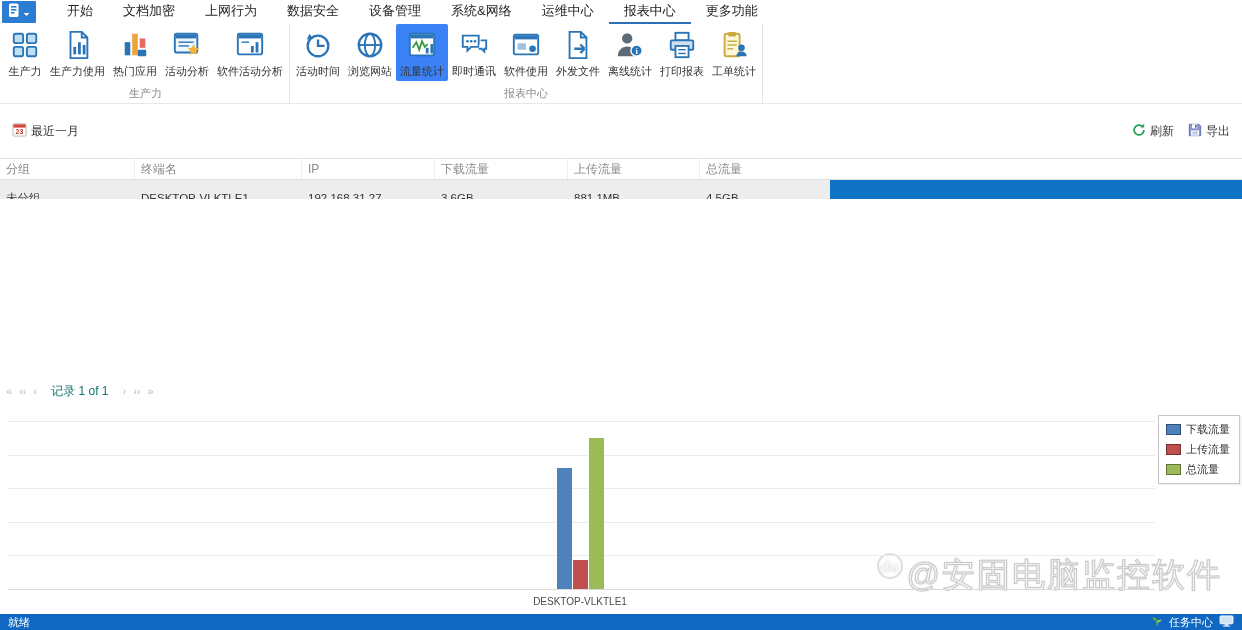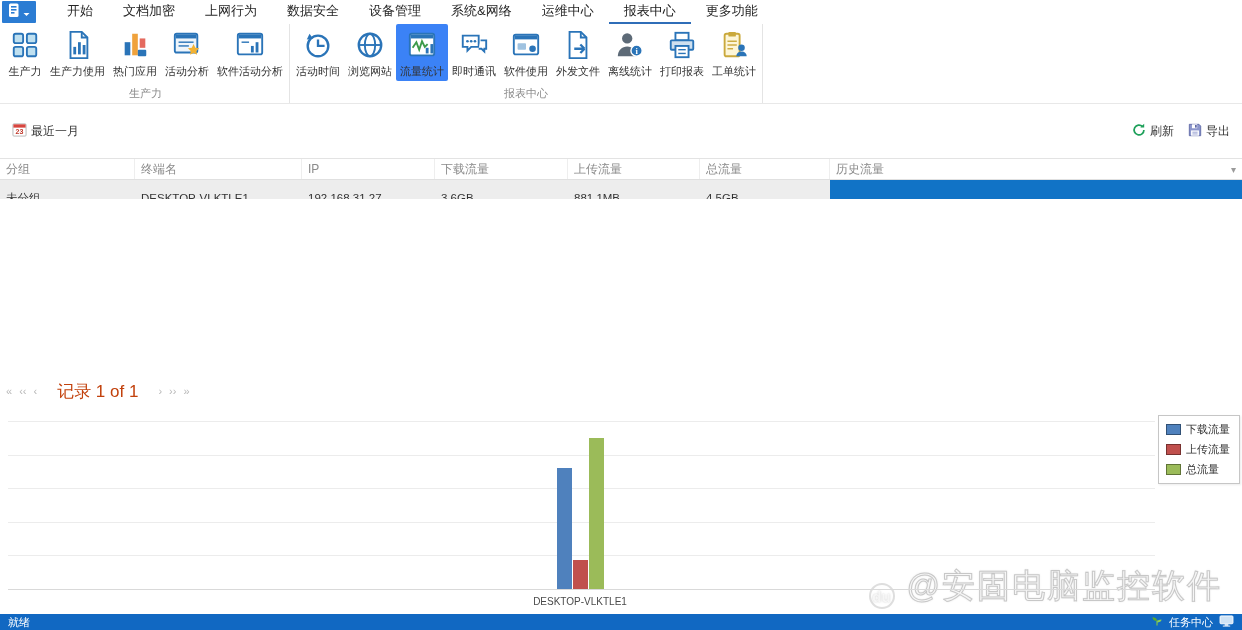--- a/index.html
+++ b/index.html
@@ -43,35 +43,35 @@
   .gr-cell{font-size:11.5px;color:#333;padding:18px 6px;display:flex;align-items:center;
            overflow:hidden;white-space:nowrap}
   .gr-cell.history{padding:0}
   .history-bar{height:100%;background:#1173c6}
 
   .spacer{height:182px;flex:none;background:#fff}
 
   
   .pager{height:20px;display:flex;align-items:center;padding-left:6px;gap:7px;flex:none;background:#fff}
   .parr{color:#b8b8b8;font-size:11px;cursor:pointer;line-height:1}
-  .pager-label{font-size:17px;color:#c2410c;margin:0 13px}
+  .pager-label{font-size:12px;color:#0f766e;margin:0 7px}
 
   
   .chart{flex:1;position:relative;background:#fff}
   .gridline{position:absolute;left:8px;right:87px;height:1px;background:#ececec}
   .gridline.base{background:#d9d9d9}
   .bar{position:absolute;width:15px}
   .x-label{position:absolute;font-size:10px;color:#4a4a4a;width:140px;text-align:center}
   .legend{position:absolute;top:14px;right:2px;min-width:82px;border:1px solid #c6c6c6;background:#fff;
           padding:6px 7px;display:flex;flex-direction:column;gap:5px;box-shadow:1px 1px 2px rgba(0,0,0,.08)}
   .legend-item{display:flex;align-items:center;gap:5px;font-size:11px;color:#333;white-space:nowrap}
   .swatch{width:15px;height:11px;border:1px solid rgba(0,0,0,.38);flex:none}
 
   
-  .watermark{position:absolute;right:20px;bottom:5px;display:flex;align-items:flex-end;gap:12px;
+  .watermark{position:absolute;right:20px;bottom:16px;display:flex;align-items:flex-start;gap:4px;
              pointer-events:none;user-select:none}
   .wm-text{font-size:33px;font-weight:normal;letter-spacing:2px;color:rgba(255,255,255,.72);
            -webkit-text-stroke:1px rgba(170,170,170,.6);text-shadow:0 0 2px rgba(160,160,160,.45)}
   .wm-logo{font-size:15px;font-weight:bold;color:rgba(255,255,255,.75);border:2px solid rgba(190,190,190,.5);
            border-radius:50%;width:26px;height:26px;display:flex;align-items:center;justify-content:center;
            text-shadow:0 0 2px rgba(150,150,150,.5)}
 
   
   .statusbar{height:16px;background:#1168c2;display:flex;align-items:center;justify-content:space-between;
              padding:0 8px;color:#fff;font-size:11px;flex:none}
@@ -336,24 +336,20 @@
         <span>IP</span>
       </div>
       <div class="gh-cell" style="width: 133px;">
         <span>下载流量</span>
       </div>
       <div class="gh-cell" style="width: 132px;">
         <span>上传流量</span>
       </div>
       <div class="gh-cell" style="width: 130px;">
         <span>总流量</span>
-      </div>
-      <div class="gh-cell" style="width: 412px; flex: 1 1 0%;">
-        <span>历史流量</span>
-        <span class="gh-caret">▾</span>
       </div>
     </div>
   <div id="grid-body">
       <div class="grid-row">
         <div class="gr-cell" style="width: 135px;">未分组</div>
         <div class="gr-cell" style="width: 167px;">DESKTOP-VLKTLE1</div>
         <div class="gr-cell" style="width: 133px;">192.168.31.27</div>
         <div class="gr-cell" style="width: 133px;">3.6GB</div>
         <div class="gr-cell" style="width: 132px;">881.1MB</div>
         <div class="gr-cell" style="width: 130px;">4.5GB</div>

